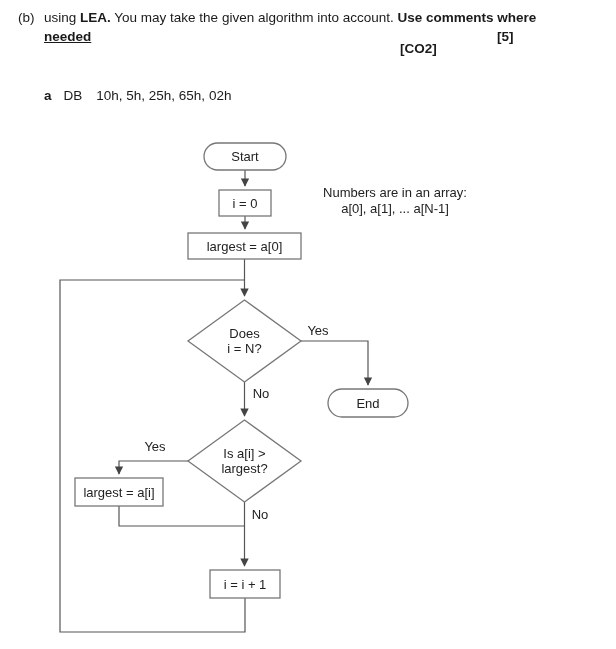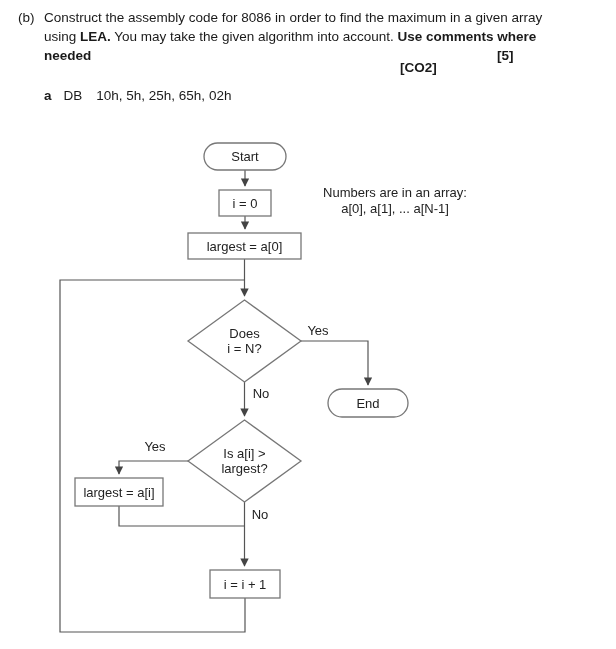--- a/index.html
+++ b/index.html
@@ -20,21 +20,21 @@
     font-size: 13.5px;
     line-height: 19px;
   }
   .part {
     position: absolute;
     left: 0;
     top: 0;
   }
   .qbody { margin-left: 26px; }
   .qline { white-space: nowrap; }
-  .line3 { position: relative; }
+  .line3 { position: relative; text-decoration: underline; }
   .co   { position: absolute; left: 356px; top: 12px; }
   .marks{ position: absolute; left: 453px; top: 0; }
   .decl {
     position: absolute;
     top: 88px;
     left: 44px;
     font-size: 13.5px;
     white-space: nowrap;
   }
   .decl .lbl { font-weight: bold; margin-right: 12px; }
@@ -48,23 +48,20 @@
   svg text { font-size: 13px; fill: #222; }
 </style>
 </head>
 <body>
 
 <div class="page">
 
   <div class="question">
     <span class="part">(b)</span>
     <div class="qbody">
-      <div class="qline">
-        <span>Construct the assembly code for 8086 in order to find the maximum in a given array</span>
-      </div>
       <div class="qline"><span>using </span><b>LEA.</b><span> You may take the given algorithm into account. </span><b>Use comments where</b></div>
       <div class="qline line3">
         <b>needed</b>
         <b class="co">[CO2]</b>
         <b class="marks">[5]</b>
       </div>
     </div>
   </div>
 
   <div class="decl">

